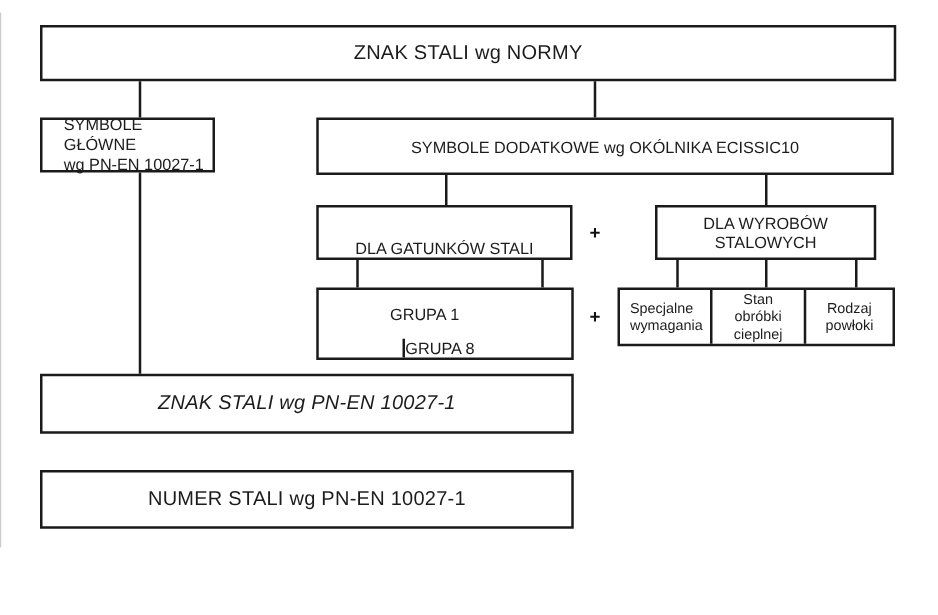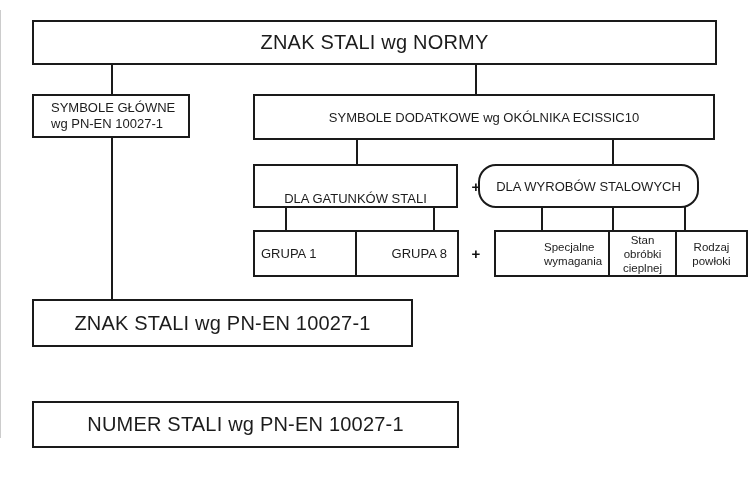--- a/index.html
+++ b/index.html
@@ -20,21 +20,21 @@
     position: absolute;
     box-sizing: border-box;
     border: 2px solid #1a1a1a;
     background: #ffffff;
     display: flex;
     align-items: center;
     justify-content: center;
     text-align: center;
     color: #1c1c1c;
   }
-  .big { font-size: 20px; letter-spacing: 0.2px; }
+  .big { font-size: 16px; letter-spacing: 0.2px; }
   .med { font-size: 13px; }
   .sml { font-size: 11.5px; line-height: 14px; }
   .pre { white-space: pre-line; }
   .left-align {
     justify-content: flex-start;
     text-align: left;
   }
   .vline {
     position: absolute;
     width: 2px;
@@ -101,67 +101,67 @@
   <div class="vline" style="left:285px; top:206px; height:25px;"></div>
   <div class="vline" style="left:433px; top:206px; height:25px;"></div>
   <div class="vline" style="left:541px; top:206px; height:25px;"></div>
   <div class="vline" style="left:612px; top:206px; height:25px;"></div>
   <div class="vline" style="left:684px; top:206px; height:25px;"></div>
 
   <div class="dbox big" style="left:32px; top:20px; width:685px; height:45px;">
     <span>ZNAK STALI wg NORMY</span>
   </div>
 
-  <div class="dbox med left-align pre line2" style="left:32px; top:94px; width:158px; height:44px; padding-left:17px;">
+  <div class="dbox med left-align pre line2" style="left:32px; top:94px; width:140px; height:44px; padding-left:17px;">
     <span>SYMBOLE GŁÓWNE
 wg PN-EN 10027-1</span>
   </div>
 
   <div class="dbox med" style="left:253px; top:94px; width:462px; height:46px;">
     <span>SYMBOLE DODATKOWE wg OKÓLNIKA ECISSIC10</span>
   </div>
 
   <div class="dbox med" style="left:253px; top:164px; width:205px; height:44px;align-items:flex-end;">
     <span>DLA GATUNKÓW STALI</span>
   </div>
 
   <div class="plus" style="left:465px; top:175px;">+</div>
 
-  <div class="dbox med" style="left:478px; top:164px; width:221px; height:44px;border-radius:18px;">
+  <div class="dbox med" style="left:524px; top:164px; width:177px; height:44px;">
     <span>DLA WYROBÓW STALOWYCH</span>
   </div>
 
-  <div class="dbox med cellrow" style="left:253px; top:230px; width:206px; height:47px;">
+  <div class="dbox med cellrow" style="left:253px; top:230px; width:206px; height:58px;flex-direction:column;">
     <div class="cell c-left" style="width:100px;">
       <span>GRUPA 1</span>
     </div>
     <div class="cell c-right" style="flex:1;">
       <span>GRUPA 8</span>
     </div>
   </div>
 
   <div class="plus" style="left:465px; top:242px;">+</div>
 
-  <div class="dbox sml cellrow" style="left:494px; top:230px; width:254px; height:47px;padding-left:40px;">
+  <div class="dbox sml cellrow" style="left:494px; top:230px; width:222px; height:47px;">
     <div class="cell c-padleft pre" style="width:72px;">
       <span>Specjalne
 wymagania</span>
     </div>
     <div class="cell pre" style="flex:1;">
       <span>Stan
 obróbki
 cieplnej</span>
     </div>
     <div class="cell pre" style="width:71px;">
       <span>Rodzaj
 powłoki</span>
     </div>
   </div>
 
-  <div class="dbox big" style="left:32px; top:299px; width:381px; height:48px;">
+  <div class="dbox big" style="left:32px; top:299px; width:427px; height:48px;font-style:italic;">
     <span>ZNAK STALI wg PN-EN 10027-1</span>
   </div>
 
-  <div class="dbox big" style="left:32px; top:376px; width:427px; height:47px;margin-top:25px;">
+  <div class="dbox big" style="left:32px; top:376px; width:427px; height:47px;">
     <span>NUMER STALI wg PN-EN 10027-1</span>
   </div>
 
 </div>
 
 </body></html>

